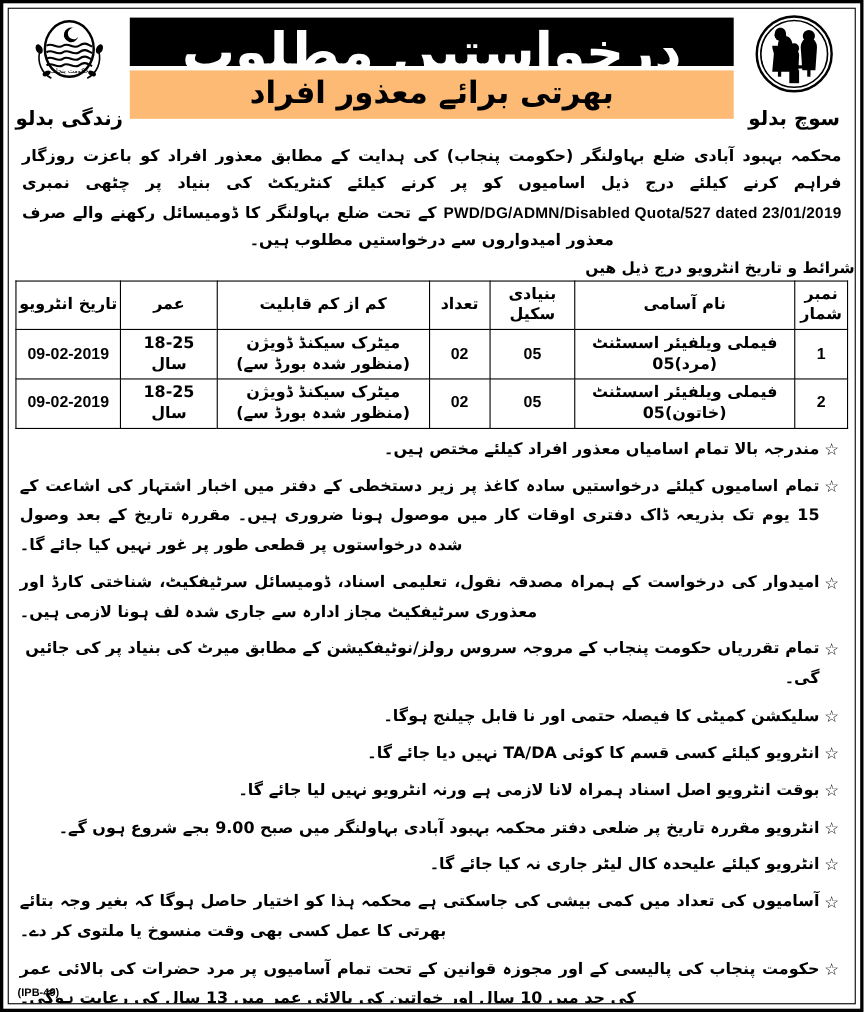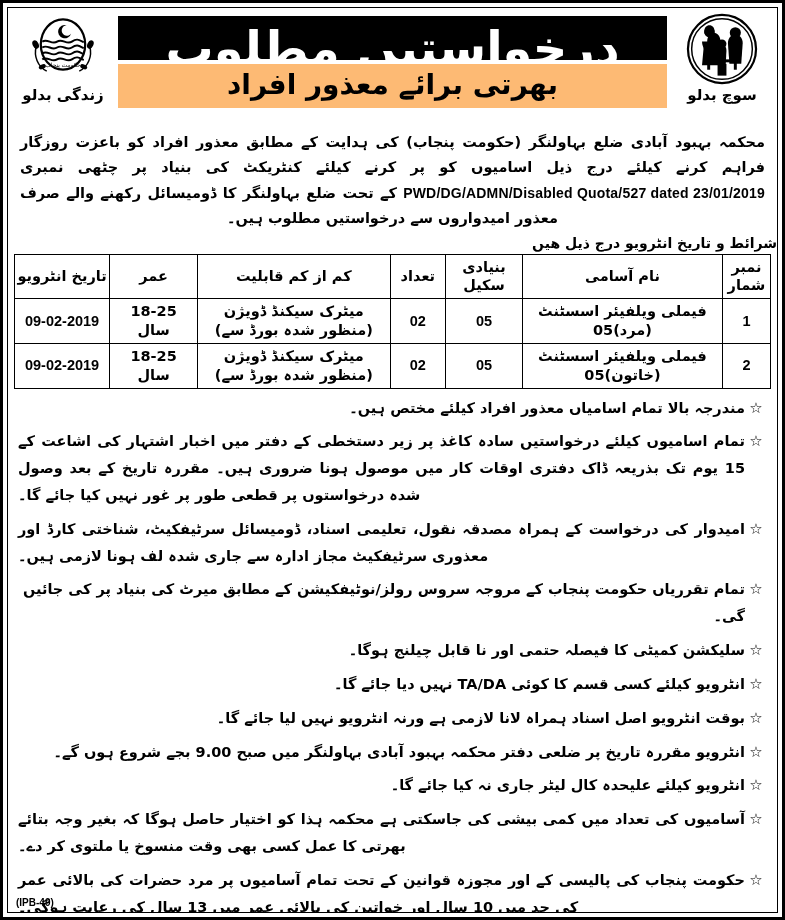--- a/index.html
+++ b/index.html
@@ -39,23 +39,23 @@
     align-items:center;
     justify-content:flex-start;
     padding-top:4px;
     flex:0 0 110px;
   }
   .logo-emblem{
     width:74px;height:74px;
     position:relative;
   }
   .logo-caption{
-    font-size:15px;
-    font-weight:bold;
-    margin-top:2px;
+    font-size:18px;
+    font-weight:bold;
+    margin-top:14px;
     letter-spacing:-0.5px;
     line-height:1;
   }
   .banners{
     flex:1 1 auto;
     display:flex;
     flex-direction:column;
     justify-content:flex-start;
     padding-top:8px;
   }

